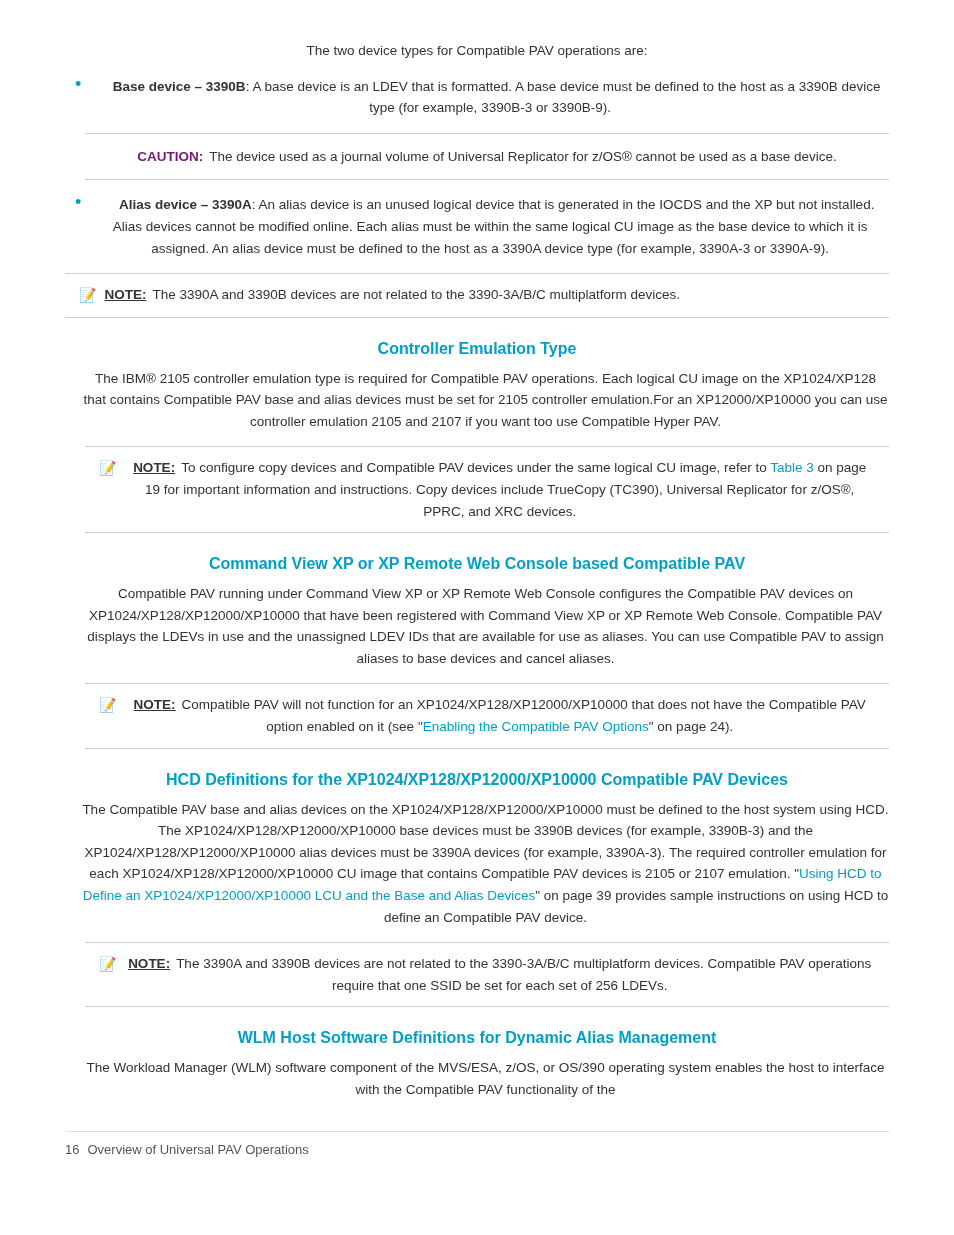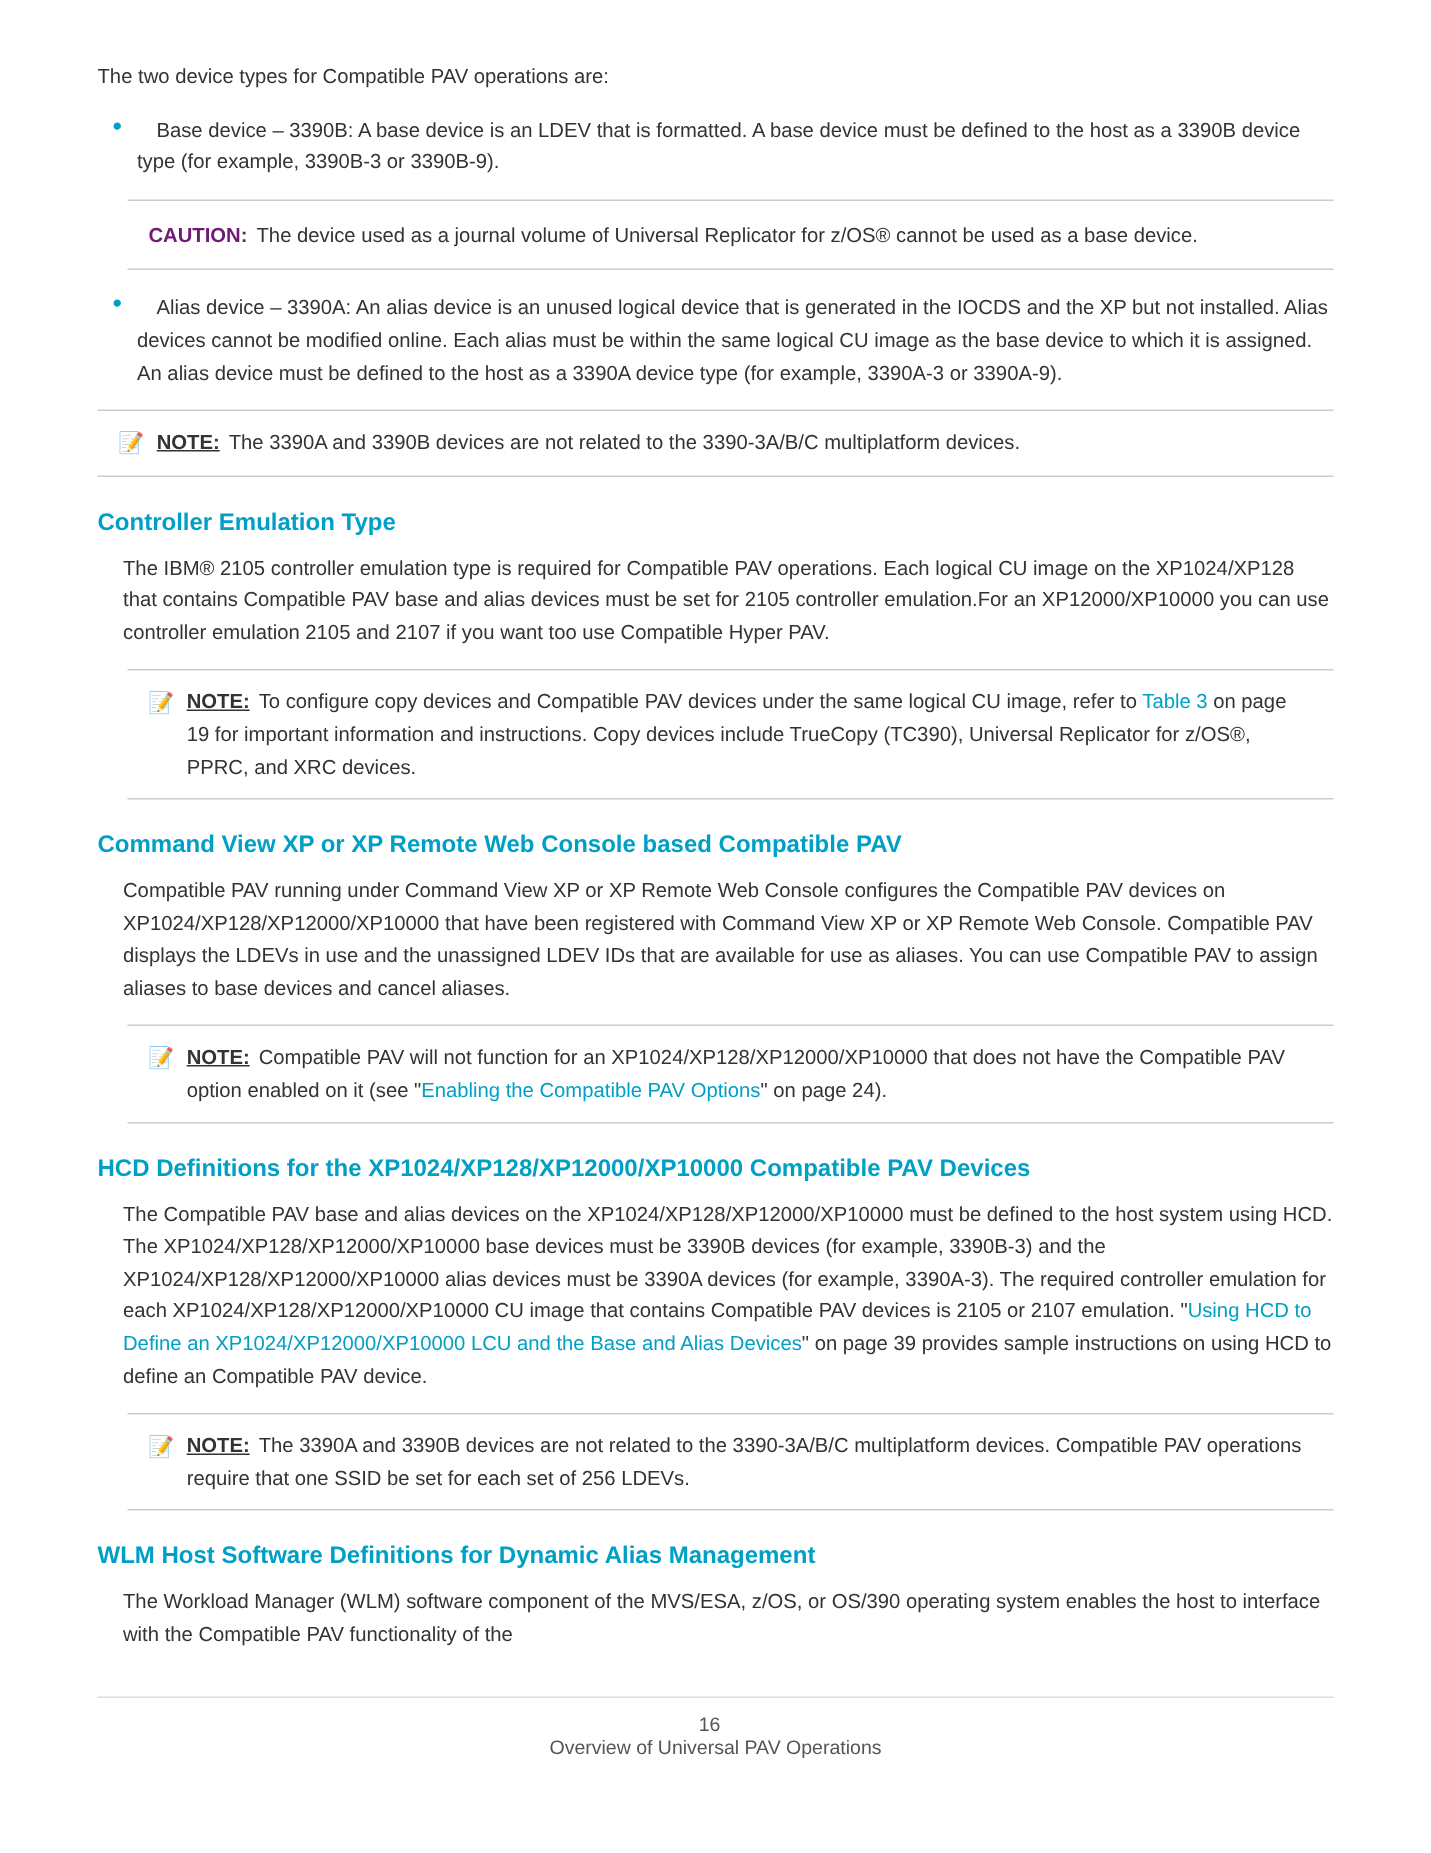--- a/index.html
+++ b/index.html
@@ -1,18 +1,19 @@
 <!DOCTYPE html>
 <html><head>
   <meta charset="utf-8">
   <style>
     * {
       margin: 0;
       padding: 0;
       box-sizing: border-box;
+      text-align: center;
     }
     body {
       font-family: Arial, Helvetica, sans-serif;
       font-size: 13.5px;
       color: #333;
       background: #fff;
       width: 954px;
       min-height: 1235px;
     }
     .page {
@@ -33,21 +34,21 @@
       color: #00a0c6;
       font-size: 18px;
       margin-right: 10px;
       margin-top: -2px;
       flex-shrink: 0;
     }
     .bullet-text {
       line-height: 1.6;
     }
     .bold-term {
-      font-weight: normal;
+      font-weight: bold;
       margin-left: 13px;
     }
     .caution-box {
       border-top: 1px solid #ccc;
       border-bottom: 1px solid #ccc;
       padding: 12px 14px;
       margin: 14px 0 14px 20px;
       line-height: 1.6;
     }
     .caution-label {
@@ -91,21 +92,20 @@
       text-decoration: none;
     }
     .page-footer {
       margin-top: 30px;
       display: flex;
       align-items: center;
       border-top: 1px solid #ddd;
       padding-top: 10px;
       font-size: 13px;
       color: #555;
-      flex-direction: column;
     }
     .page-number {
       margin-right: 8px;
       font-weight: normal;
     }
     .footer-title {
       color: #555;
     }
     .note-with-indent {
       margin-left: 20px;

